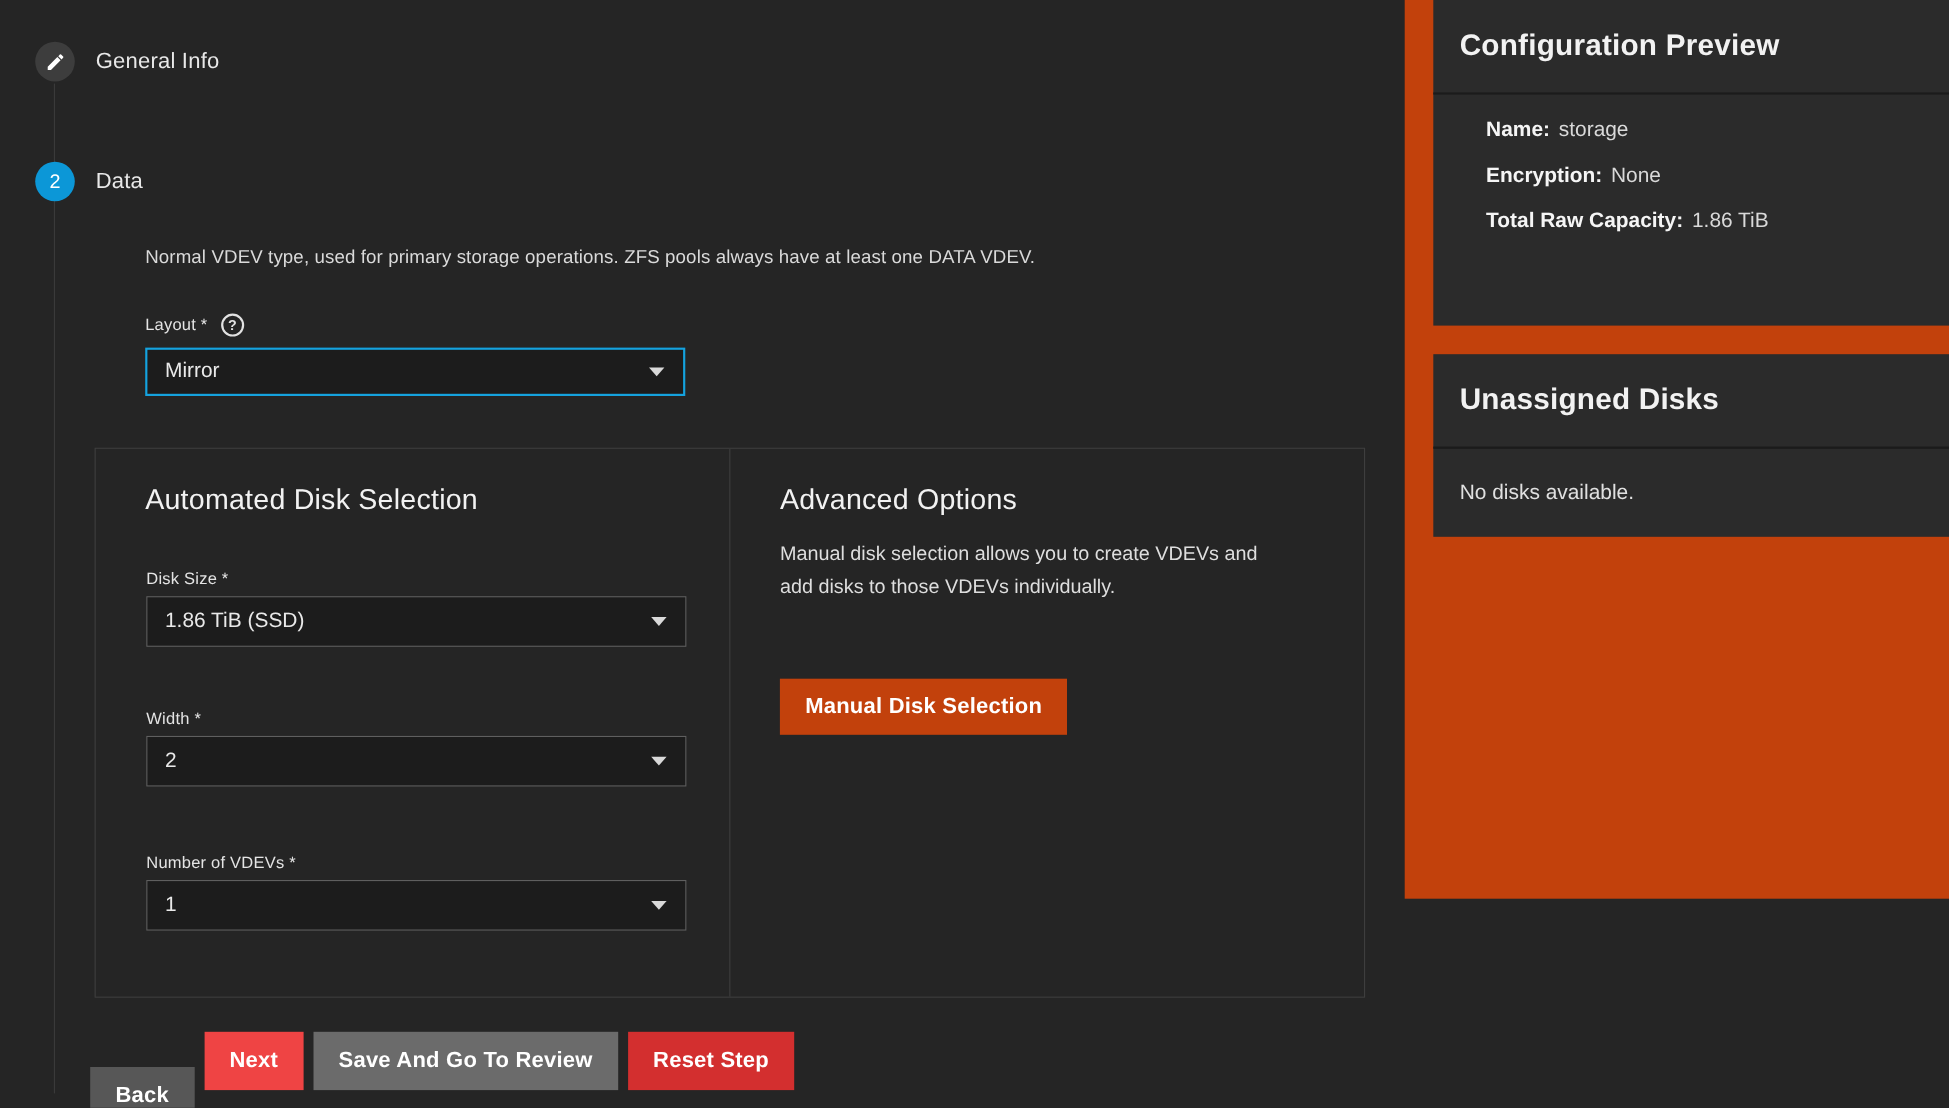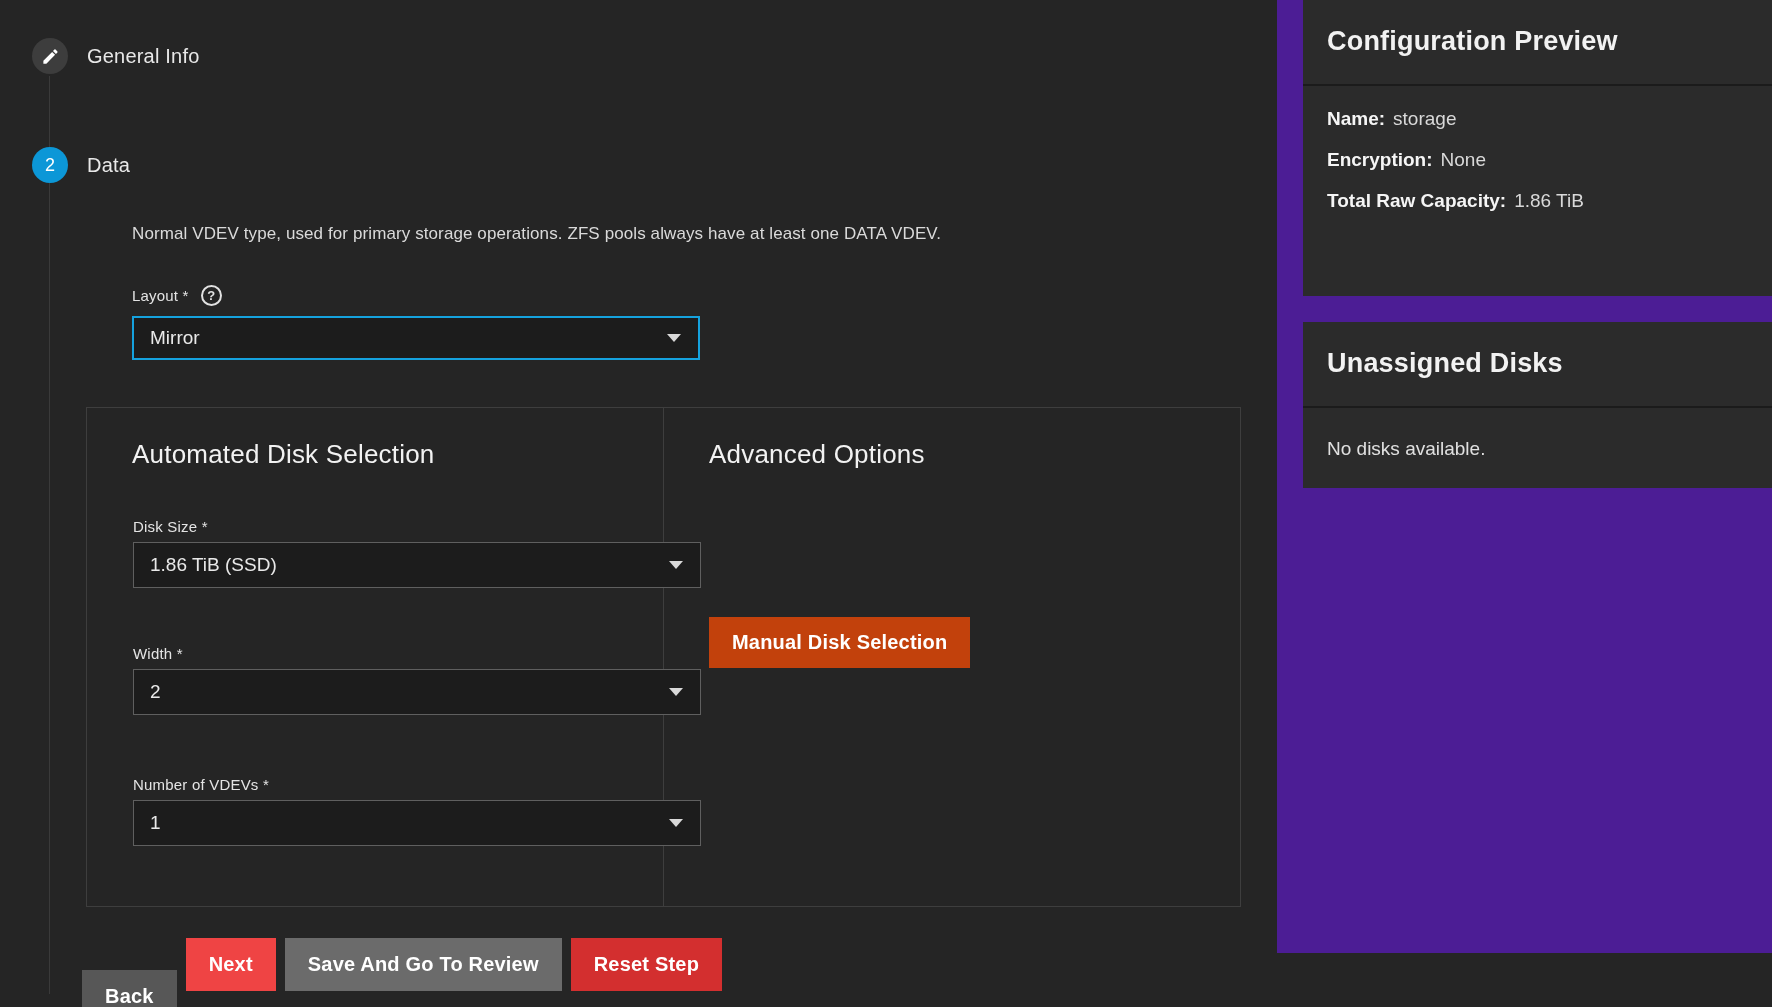--- a/index.html
+++ b/index.html
@@ -17,45 +17,45 @@
   .circle-done{background:#3d3d3d;}
   .circle-active{background:#0c97d7;}
   .step-circle svg{width:19px;height:19px;}
   .step-num{color:#fff;font-size:18px;}
   .step-label{margin-left:19px;font-size:20px;color:#e8e8e8;letter-spacing:.2px;}
   .desc{position:absolute;left:132px;top:224px;font-size:17px;color:#dadada;letter-spacing:.1px;}
   .field-label{font-size:15px;color:#e4e4e4;letter-spacing:.2px;}
   .label-row{position:absolute;display:flex;align-items:center;gap:12px;}
   .help-icon{width:21px;height:21px;border:2px solid #e2e2e2;border-radius:50%;box-sizing:border-box;
     display:flex;align-items:center;justify-content:center;font-size:13px;font-weight:bold;color:#e2e2e2;cursor:pointer;}
-  .select{position:absolute;box-sizing:border-box;width:568px;height:46px;background:#1c1c1c;
+  .select{position:absolute;box-sizing:border-box;width:491px;height:46px;background:#1c1c1c;
     border:1px solid #5f5f5f;display:flex;align-items:center;padding:0 16px;font-size:19px;color:#e9e9e9;cursor:pointer;}
   .select.focused{border:2px solid #15a2de;}
   .arrow{position:absolute;right:17px;top:50%;margin-top:-4px;width:0;height:0;
     border-left:7px solid transparent;border-right:7px solid transparent;border-top:8px solid #d9d9d9;}
   .box{position:absolute;left:86px;top:407px;width:1155px;height:500px;border:1px solid #3e3e3e;box-sizing:border-box;}
   .box-divider{position:absolute;left:576px;top:0;bottom:0;width:1px;background:#3e3e3e;}
   .section-title{font-size:26px;font-weight:normal;color:#f2f2f2;letter-spacing:.2px;}
   .adv-desc{position:absolute;left:622px;top:80px;width:450px;font-size:18px;line-height:30px;color:#dedede;}
   .btn{display:inline-flex;align-items:center;justify-content:center;height:53px;padding:0 23px;
     font-family:"Liberation Sans",sans-serif;font-size:20px;font-weight:bold;color:#ffffff;border:none;cursor:pointer;letter-spacing:.2px;}
   .btn-manual{position:absolute;left:622px;top:209px;height:51px;background:#c2410c;}
   .actions{position:absolute;left:82px;top:938px;display:flex;gap:9px;}
   .btn-gray{background:#575757;margin-top:32px;}
   .btn-blue{background:#ef4444;}
   .btn-red{background:#d32f2f;}
   .btn-lgray{background:#6b6b6b;}
   
-  .rightband{position:absolute;left:1277px;top:0;width:495px;height:953px;background:#4c1d95;}
+  .rightband{position:absolute;left:1277px;top:0;width:495px;height:817px;background:#c2410c;}
   .panel{position:absolute;left:26px;width:469px;background:#2b2b2b;box-sizing:border-box;}
   .panel-1{top:0;height:296px;}
   .panel-2{top:322px;height:166px;}
   .panel-header{height:86px;box-sizing:border-box;padding:26px 0 0 24px;border-bottom:2px solid #1b1b1b;}
   .panel-title{font-size:27px;font-weight:bold;color:#f2f2f2;letter-spacing:.2px;}
-  .panel-body{padding:12px 12px 0 24px;}
+  .panel-body{padding:12px 12px 0 24px;margin-left:24px;}
   .cfg-row{height:41px;display:flex;align-items:center;font-size:19px;color:#d9d9d9;}
   .cfg-row b{color:#f5f5f5;margin-right:8px;}
   .empty-text{padding:30px 24px 0 24px;font-size:19px;color:#e0e0e0;}
 </style>
 </head>
 <body>
 
 <div class="main">
   <div class="connector"></div>
 
@@ -105,20 +105,21 @@
       <span class="arrow"></span>
     </div>
 
     <span class="field-label" style="position:absolute;left:46px;top:368px;">Number of VDEVs *</span>
     <div class="select" style="left:46px;top:392px;">
       <span>1</span>
       <span class="arrow"></span>
     </div>
 
     <div class="section-title" style="position:absolute;left:622px;top:31px;">Advanced Options</div>
+    <div class="adv-desc">Manual disk selection allows you to create VDEVs and add disks to those VDEVs individually.</div>
     <button class="btn btn-manual">Manual Disk Selection</button>
   </div>
 
   <div class="actions">
     <button class="btn btn-gray">Back</button>
     <button class="btn btn-blue">Next</button>
     <button class="btn btn-lgray">Save And Go To Review</button>
     <button class="btn btn-red">Reset Step</button>
   </div>
 </div>

